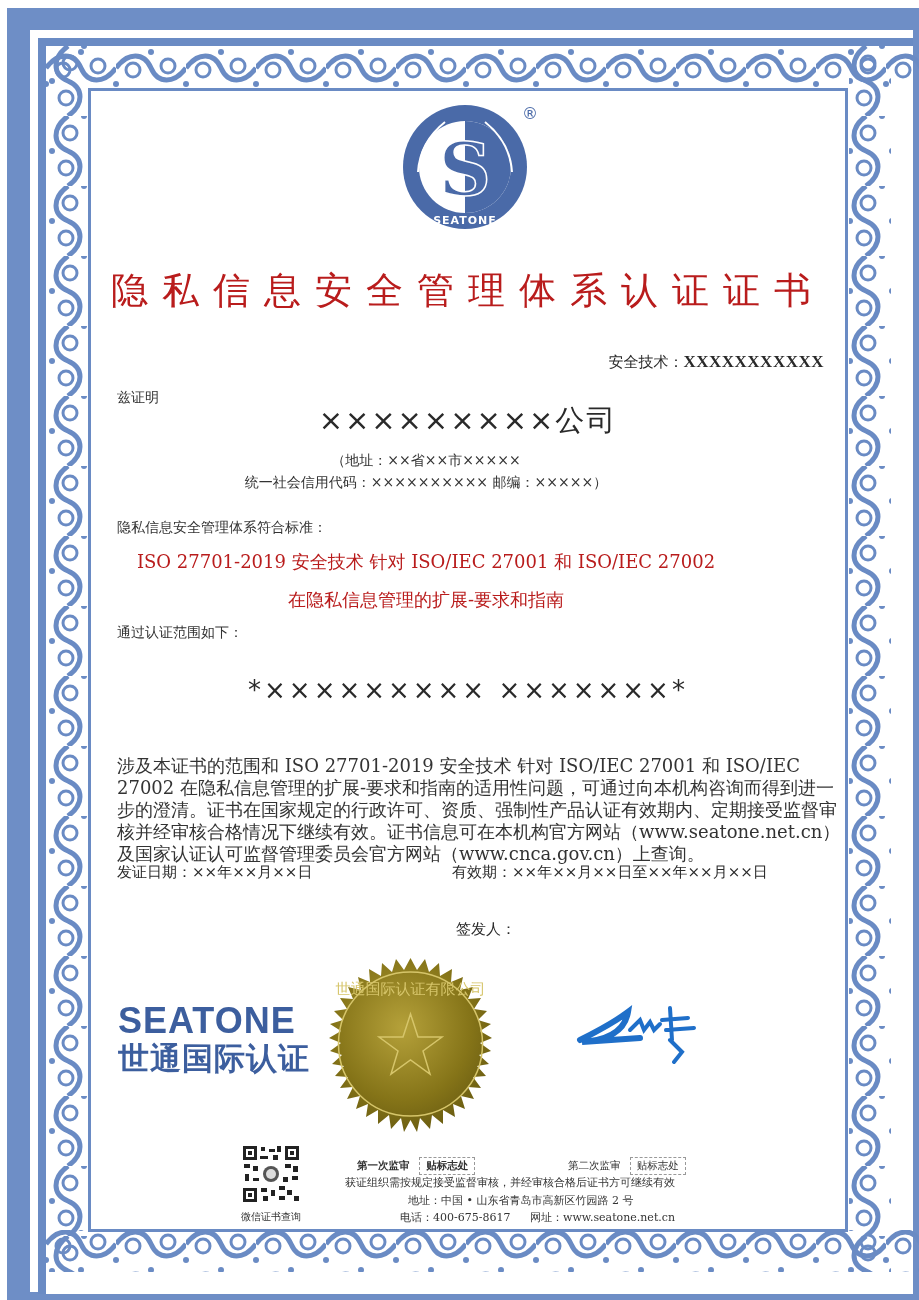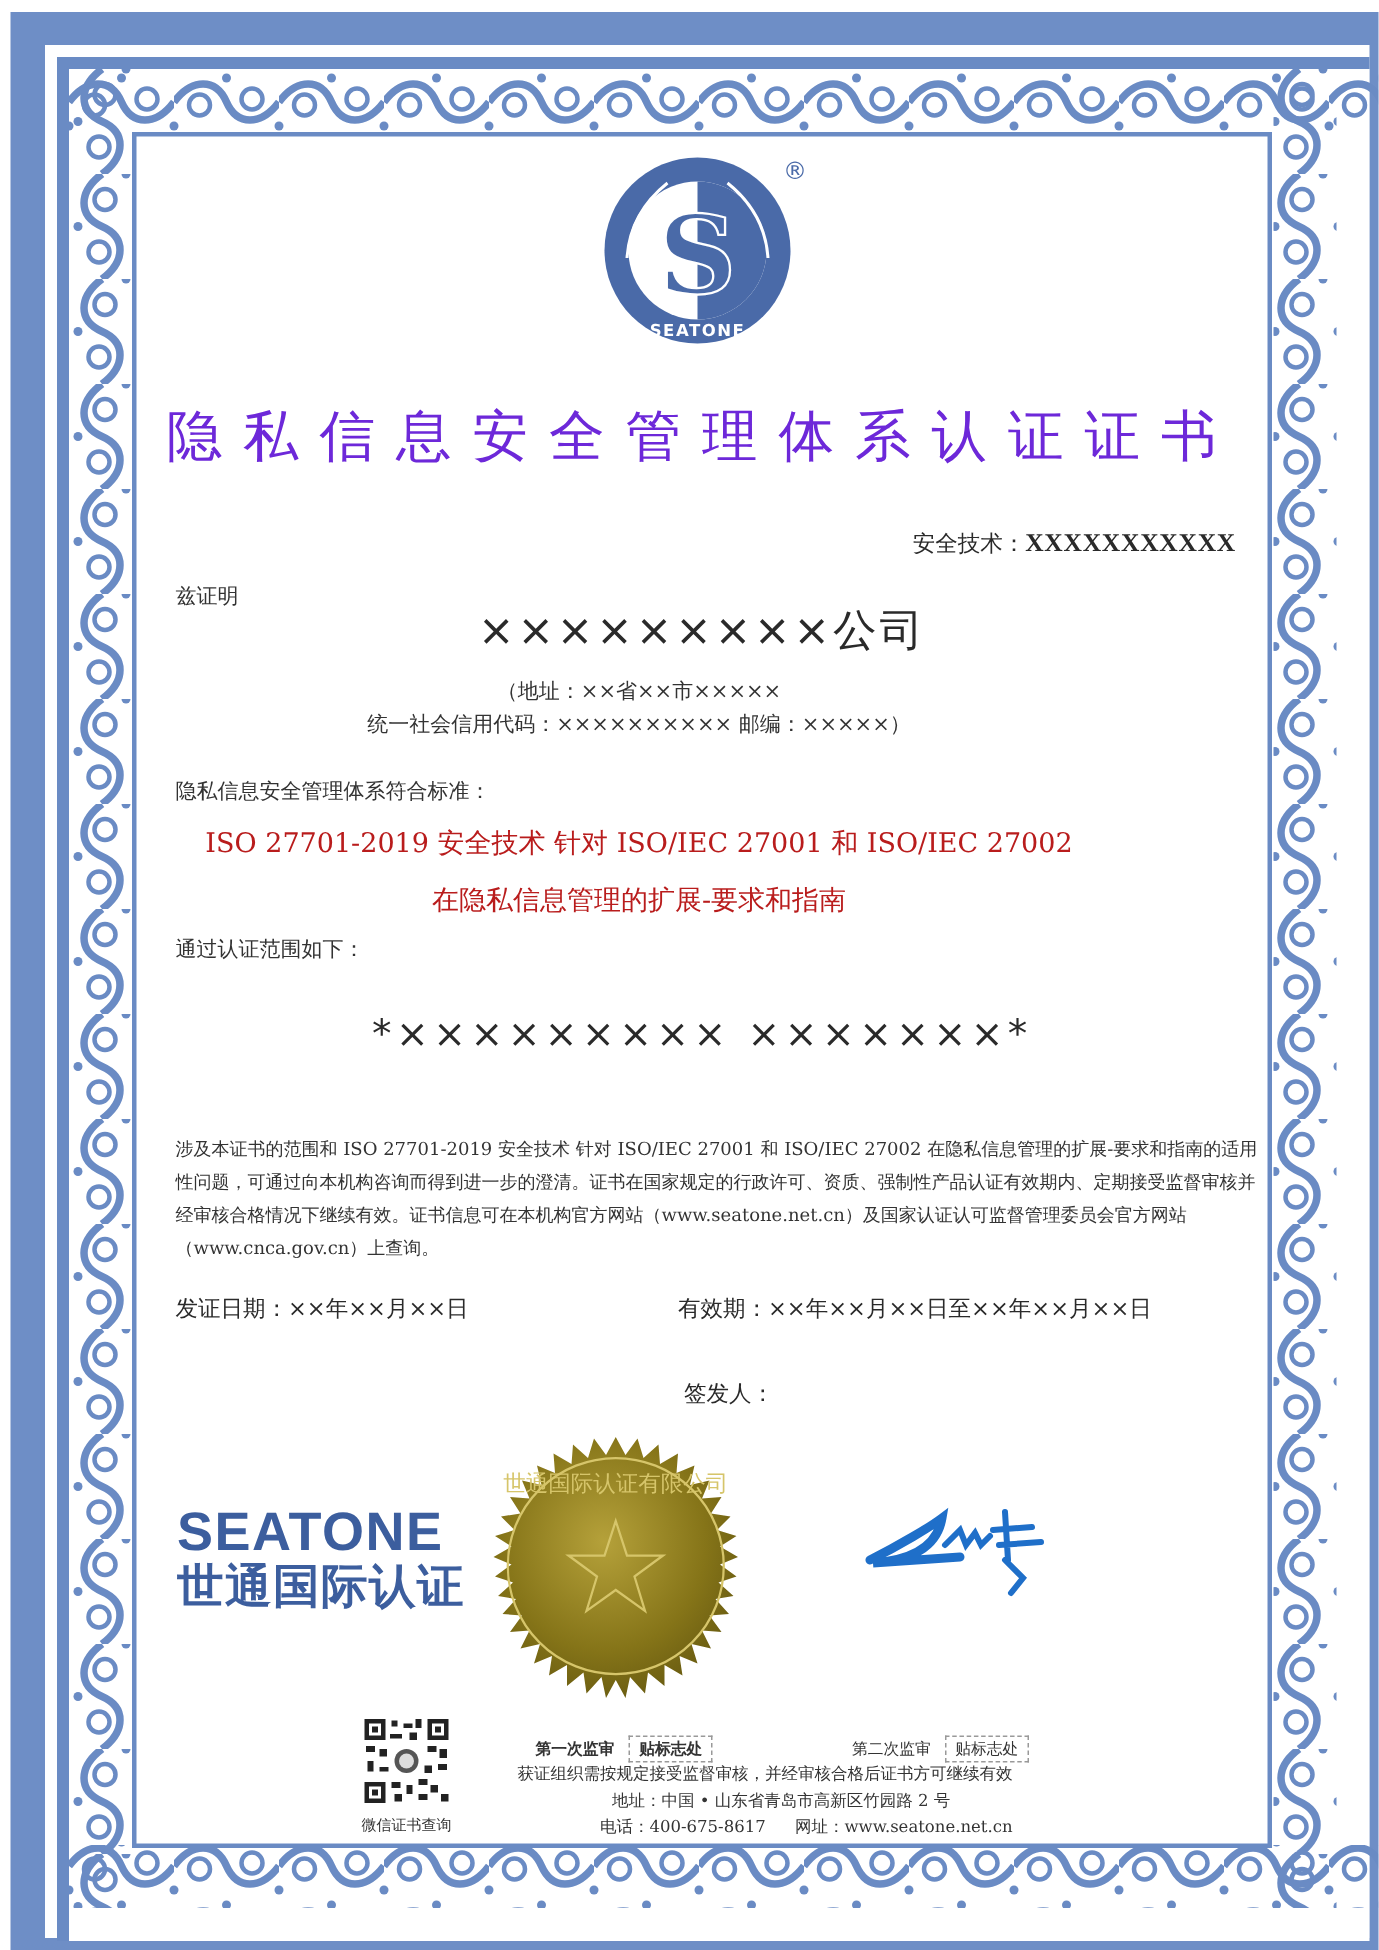--- a/index.html
+++ b/index.html
@@ -4,29 +4,29 @@
 <style>
   html,body{margin:0;padding:0;}
   body{width:919px;height:1300px;background:#ffffff;position:relative;overflow:hidden;font-family:"DejaVu Serif",serif;color:#2a2a2a;}
   .outer{position:absolute;left:7px;top:8px;right:-10px;bottom:-10px;background:#6e8ec6;}
   .gap{position:absolute;left:30px;top:30px;right:6px;bottom:8px;background:#fff;}
   .inner-frame{position:absolute;left:38px;top:38px;right:6px;bottom:6px;background:#6a8bc4;}
   .deco{position:absolute;left:46px;top:46px;right:6px;bottom:6px;background:#fff;}
   .deco svg{position:absolute;left:0;top:0;}
   .paper{position:absolute;left:88px;top:88px;width:760px;height:1144px;background:#fff;border:3px solid #6a8bc4;box-sizing:border-box;}
   .abs{position:absolute;}
-  .title{left:88px;top:266px;width:760px;text-align:center;font-family:"DejaVu Sans",sans-serif;font-size:37px;letter-spacing:14px;color:#6d28d9;}
+  .title{left:88px;top:266px;width:760px;text-align:center;font-family:"DejaVu Sans",sans-serif;font-size:37px;letter-spacing:14px;color:#b91c1c;}
   .certno{right:95px;top:352px;font-size:15px;}
   .certno b{font-family:"Liberation Serif",serif;font-size:17px;letter-spacing:0.5px;}
   .txt{font-size:14px;color:#333;}
   .company{left:88px;top:401px;width:760px;text-align:center;font-family:"DejaVu Sans",sans-serif;font-size:29px;letter-spacing:2px;}
   .center{text-align:center;width:676px;left:88px;}
   .std{font-size:18px;color:#b91c1c;}
   .scope{left:88px;top:675px;width:760px;text-align:center;font-family:"DejaVu Sans",sans-serif;font-size:26px;letter-spacing:3px;}
-  .para{left:117px;top:755px;width:725px;font-size:12px;line-height:22px;color:#333;}
+  .para{left:117px;top:755px;width:725px;font-size:18px;line-height:22px;color:#333;}
   .seatone-logo{left:118px;top:1002px;}
   .seatone-en{font-family:"Liberation Sans",sans-serif;font-weight:bold;font-size:36px;color:#3c5e9e;letter-spacing:1px;line-height:38px;}
   .seatone-cn{font-family:"DejaVu Sans",sans-serif;font-weight:bold;font-size:31px;color:#3c5e9e;letter-spacing:1px;line-height:36px;}
   .foot{font-size:10.5px;color:#333;}
   .stamp-box{display:inline-block;border:1px dashed #999;padding:1px 6px;margin-left:6px;}
 </style>
 </head>
 <body>
 
 <div class="outer"></div>

